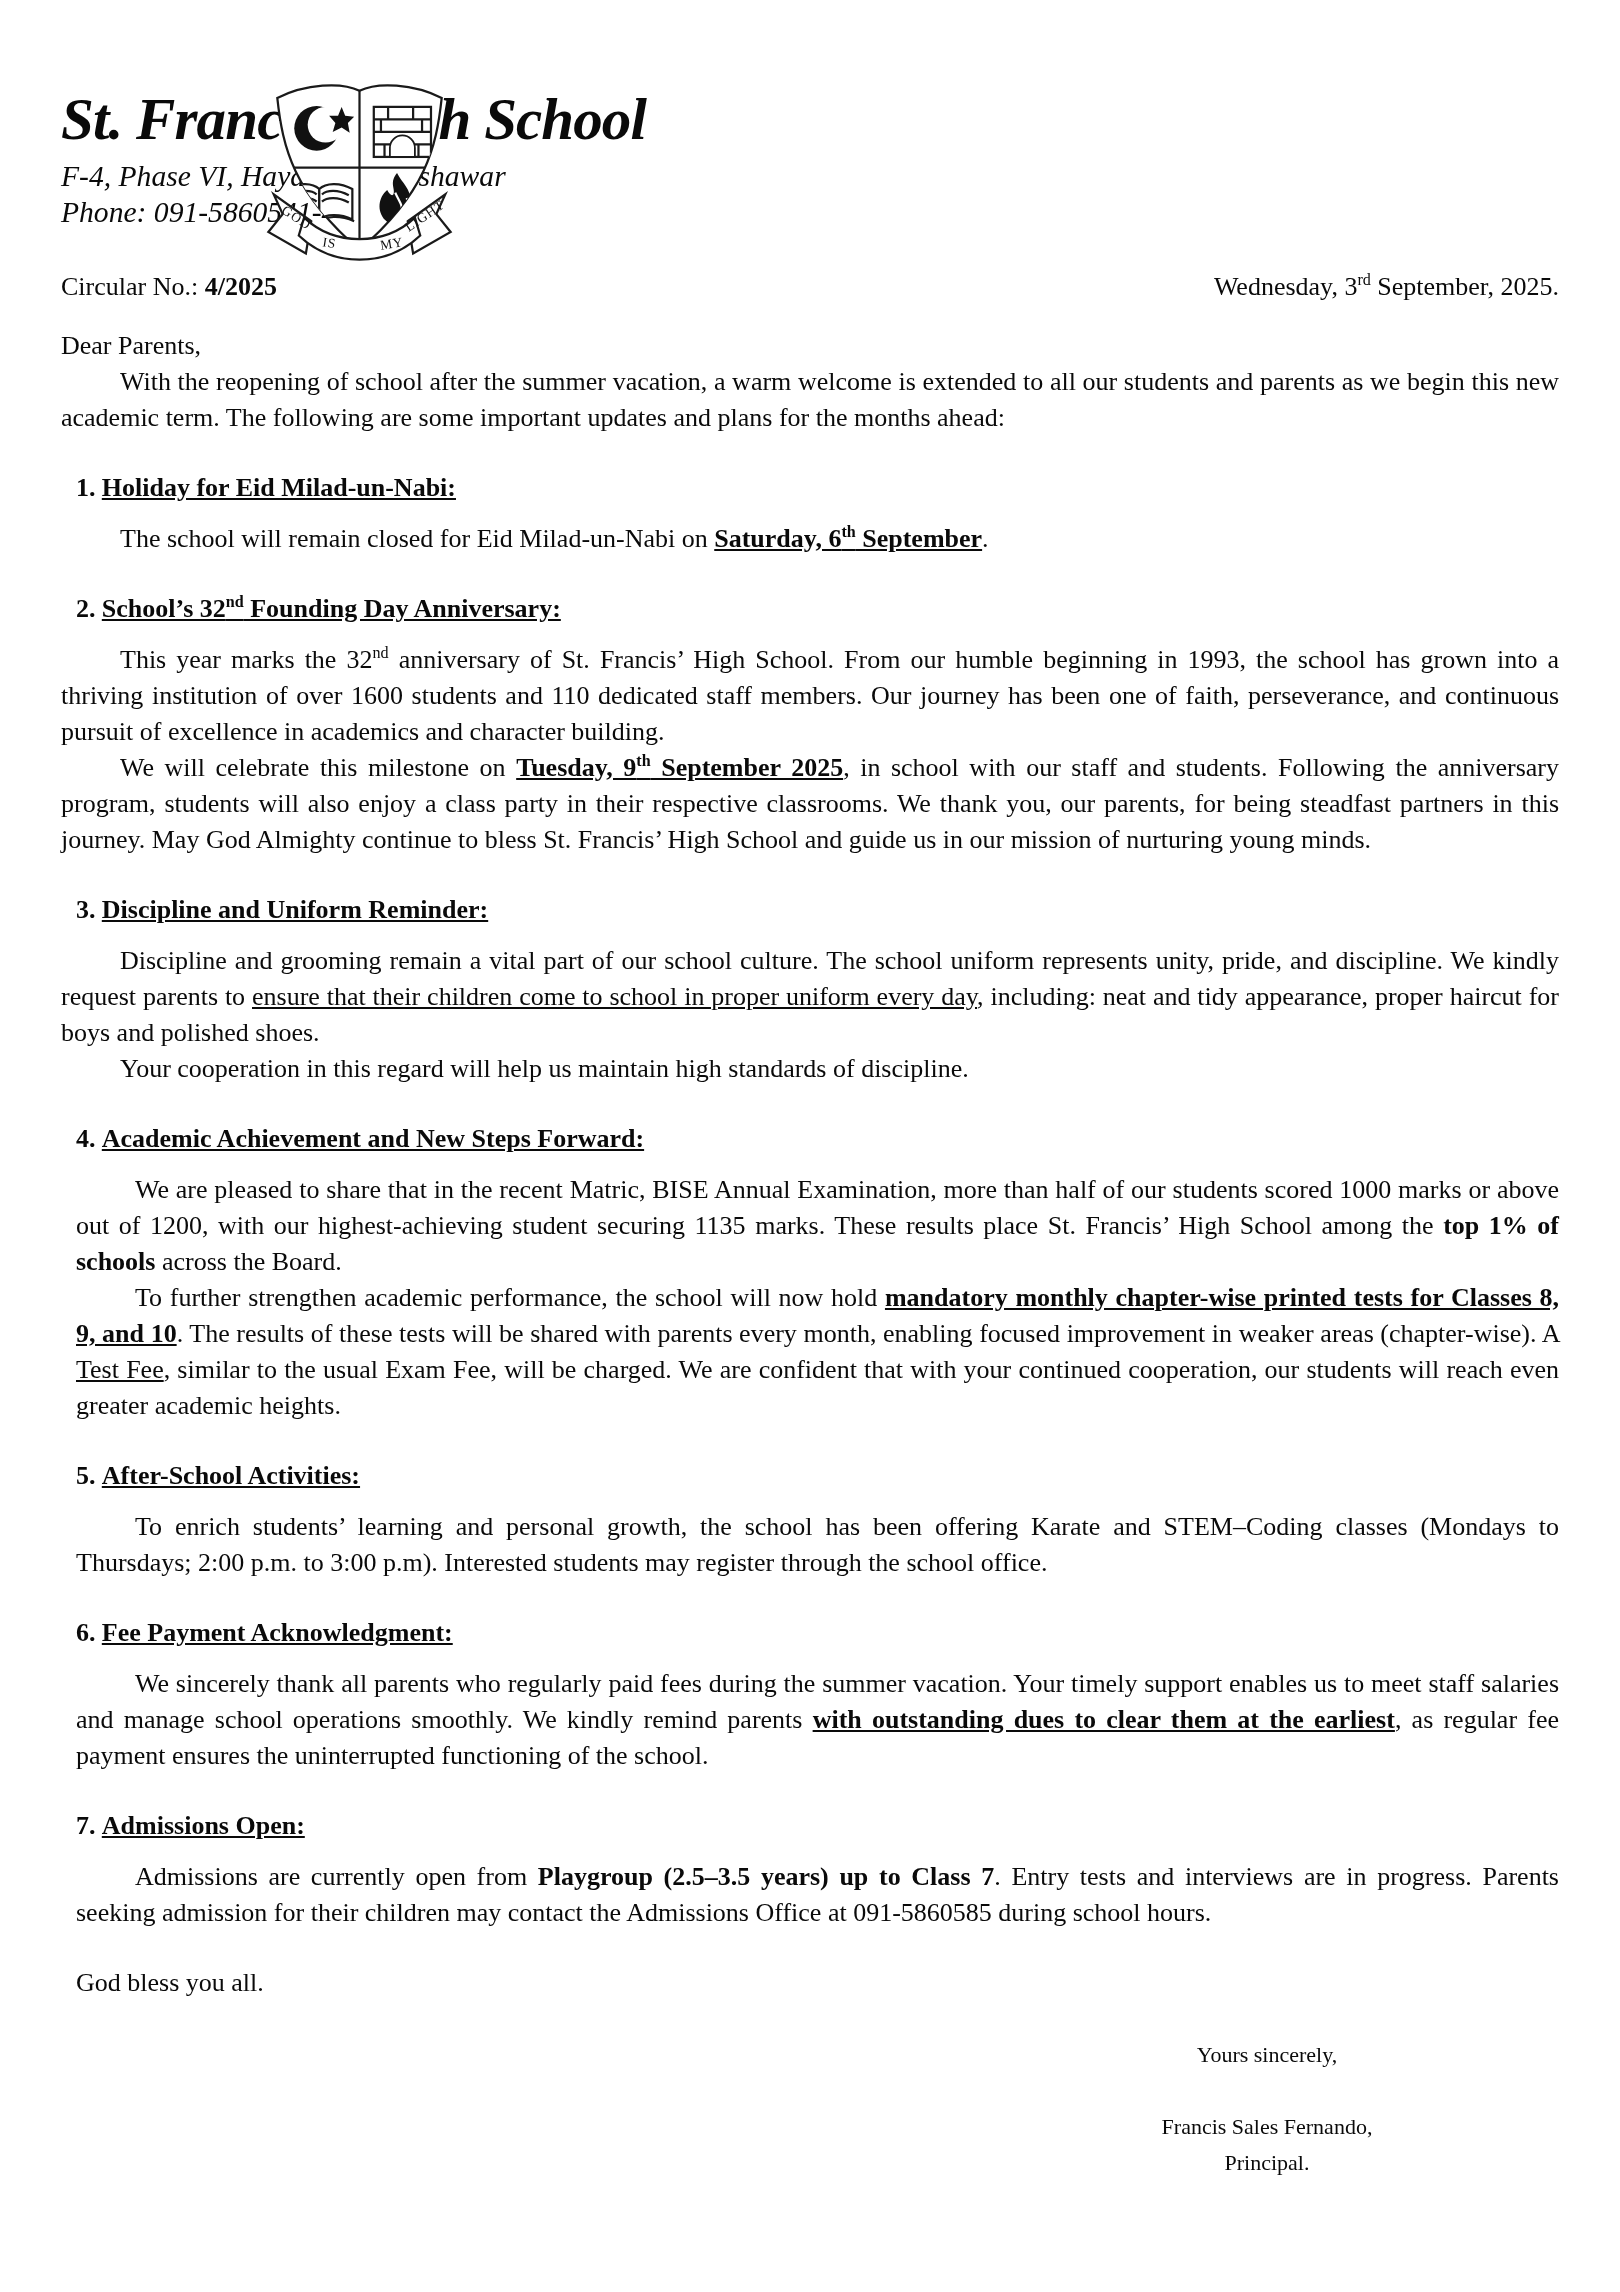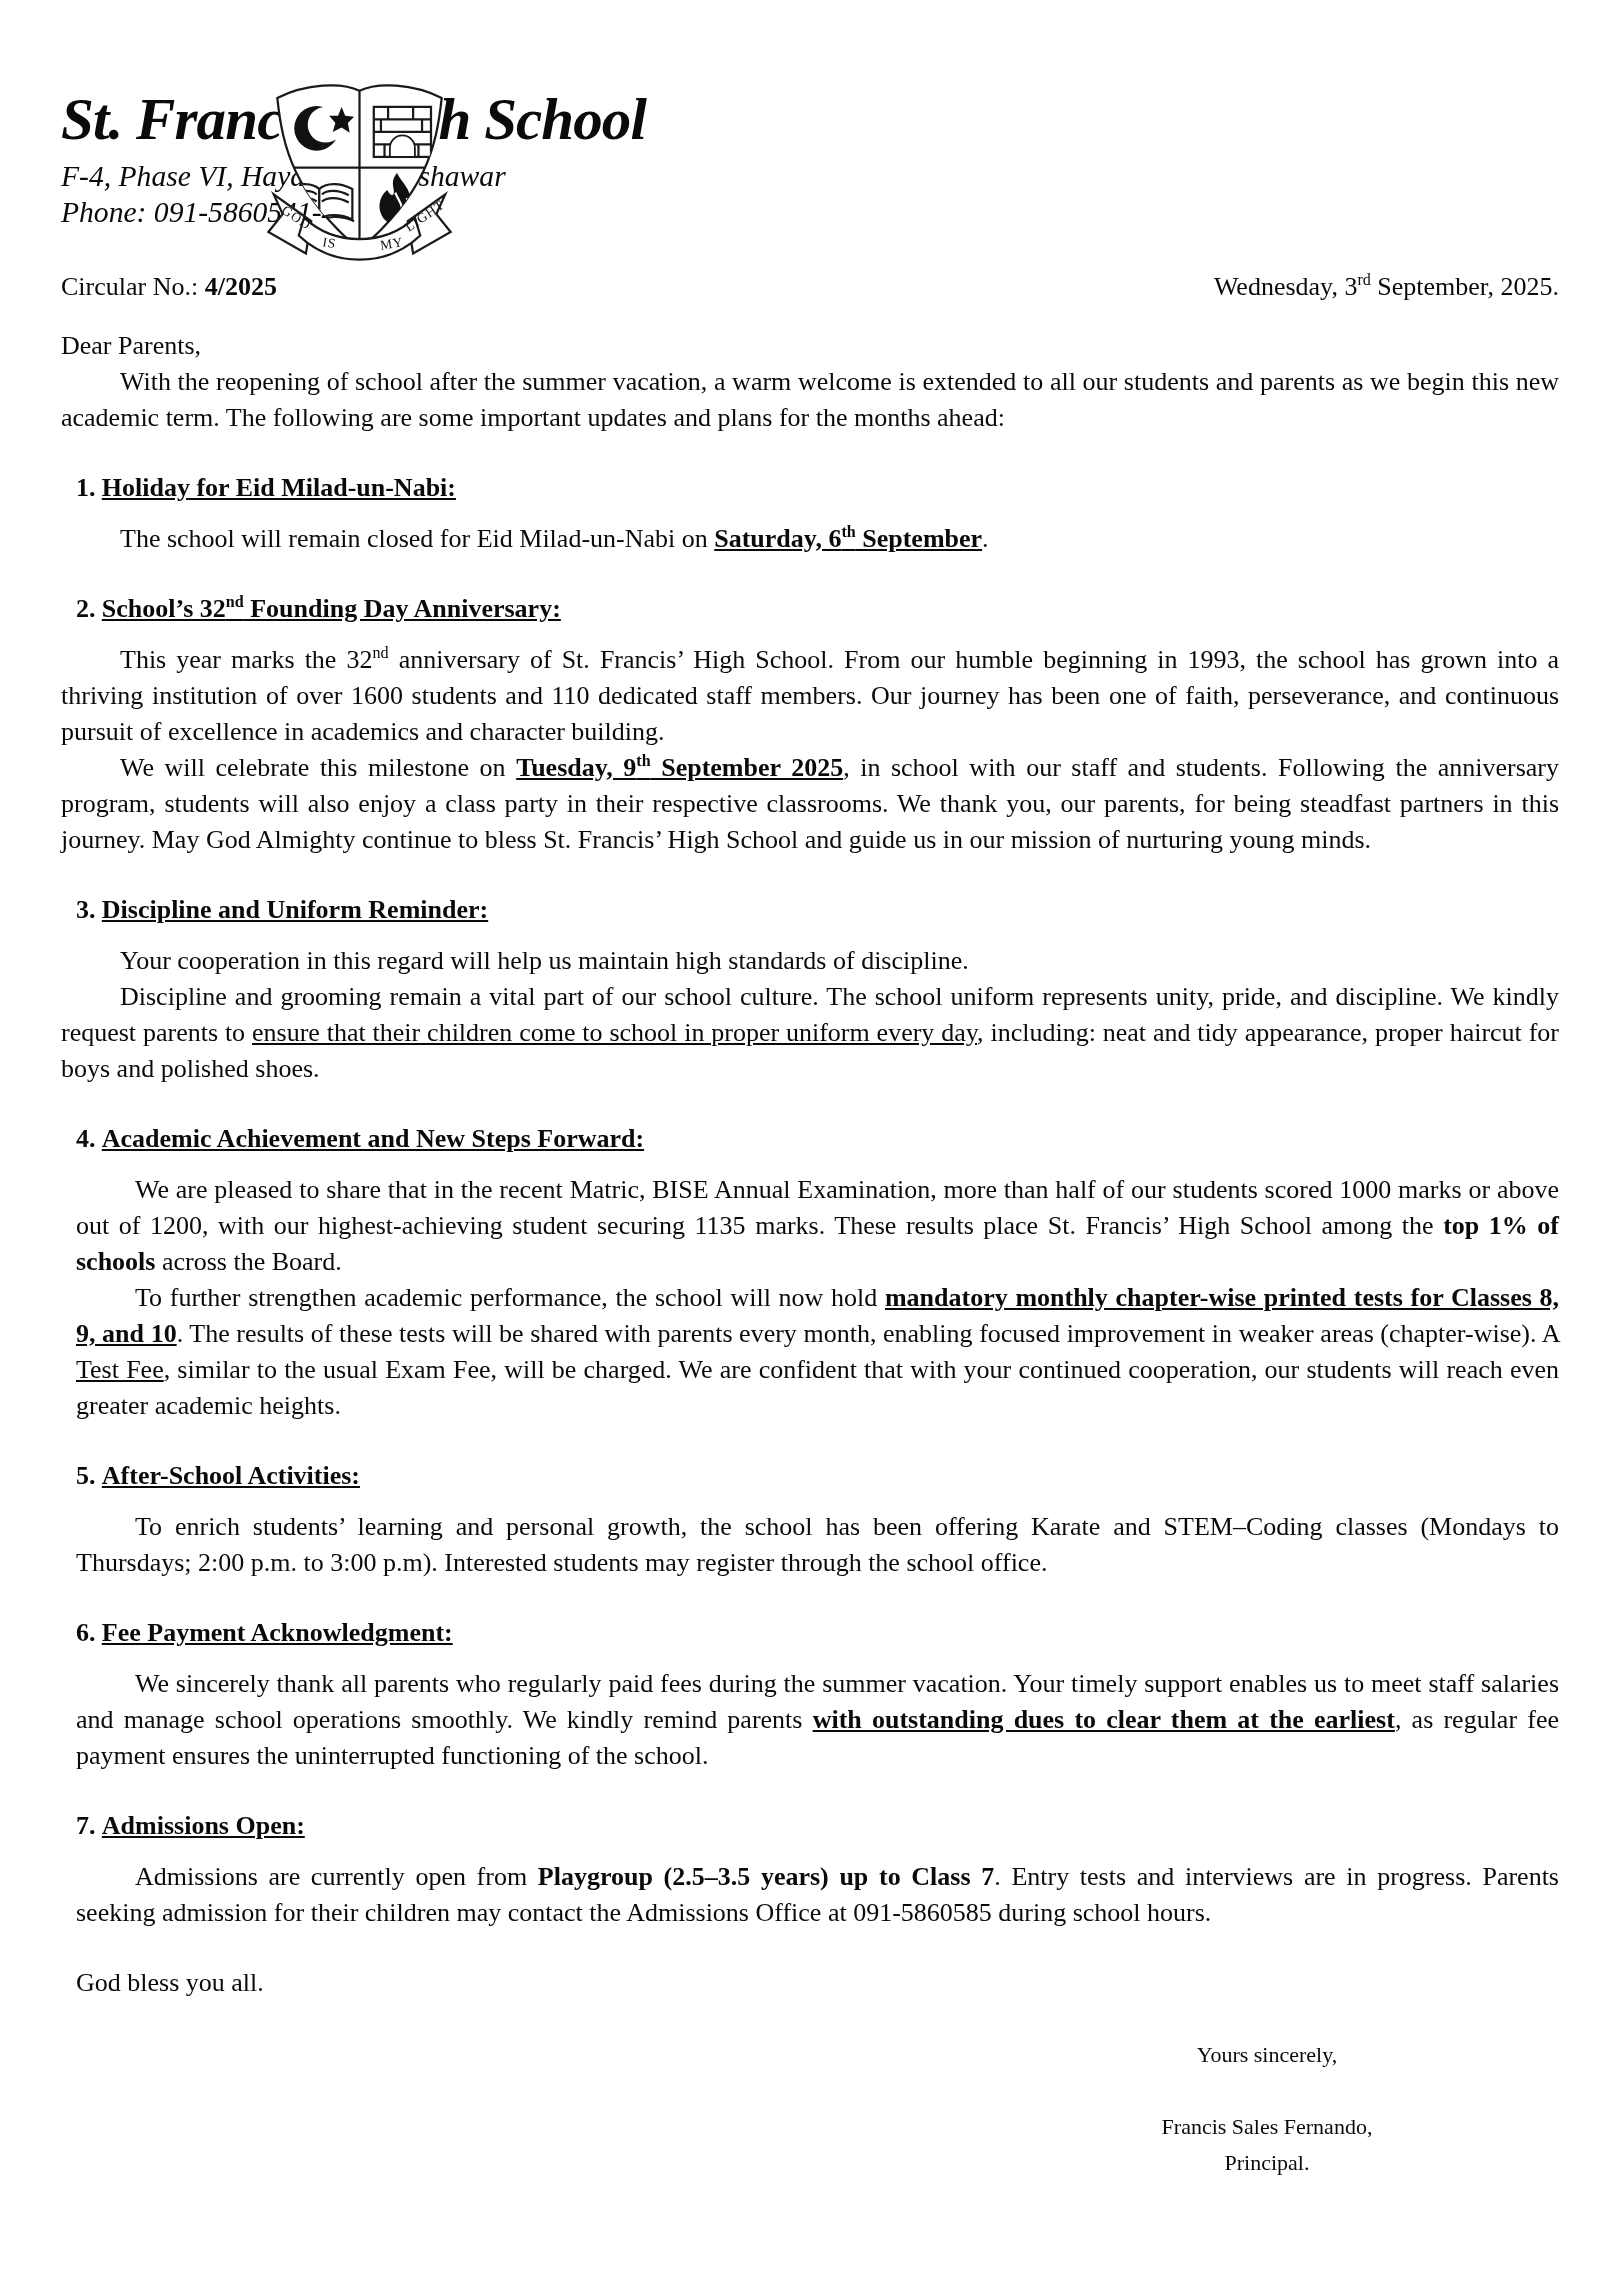--- a/index.html
+++ b/index.html
@@ -168,22 +168,22 @@
     <h2 class="sec-head"><span class="num">2.</span><span class="title-u"><span>School’s 32</span><span><sup>nd</sup></span><span> Founding Day Anniversary:</span></span></h2>
     <div class="sec-body">
           <p class="para"><span>This year marks the 32</span><span><sup>nd</sup></span><span> anniversary of St. Francis’ High School. From our humble beginning in 1993, the school has grown into a thriving institution of over 1600 students and 110 dedicated staff members. Our journey has been one of faith, perseverance, and continuous pursuit of excellence in academics and character building.</span></p>
           <p class="para"><span>We will celebrate this milestone on </span><span class="b u">Tuesday, 9</span><span class="b u"><sup>th</sup></span><span class="b u"> September 2025</span><span>, in school with our staff and students. Following the anniversary program, students will also enjoy a class party in their respective classrooms. We thank you, our parents, for being steadfast partners in this journey. May God Almighty continue to bless St. Francis’ High School and guide us in our mission of nurturing young minds.</span></p>
         </div>
   </section>
 
   <section class="sec">
     <h2 class="sec-head"><span class="num">3.</span><span class="title-u"><span>Discipline and Uniform Reminder:</span></span></h2>
     <div class="sec-body">
+          <p class="para"><span>Discipline and grooming remain a vital part of our school culture. The school uniform represents unity, pride, and discipline. We kindly request parents to </span><span class="u">ensure that their children come to school in proper uniform every day</span><span>, including: neat and tidy appearance, proper haircut for boys and polished shoes.</span></p>
           <p class="para"><span>Your cooperation in this regard will help us maintain high standards of discipline.</span></p>
-          <p class="para"><span>Discipline and grooming remain a vital part of our school culture. The school uniform represents unity, pride, and discipline. We kindly request parents to </span><span class="u">ensure that their children come to school in proper uniform every day</span><span>, including: neat and tidy appearance, proper haircut for boys and polished shoes.</span></p>
         </div>
   </section>
 
   <section class="sec">
     <h2 class="sec-head"><span class="num">4.</span><span class="title-u"><span>Academic Achievement and New Steps Forward:</span></span></h2>
     <div class="sec-body inset">
           <p class="para"><span>We are pleased to share that in the recent Matric, BISE Annual Examination, more than half of our students scored 1000 marks or above out of 1200, with our highest-achieving student securing 1135 marks. These results place St. Francis’ High School among the </span><span class="b">top 1% of schools</span><span> across the Board.</span></p>
           <p class="para"><span>To further strengthen academic performance, the school will now hold </span><span class="b u">mandatory monthly chapter-wise printed tests for Classes 8, 9, and 10</span><span>. The results of these tests will be shared with parents every month, enabling focused improvement in weaker areas (chapter-wise). A </span><span class="u">Test Fee</span><span>, similar to the usual Exam Fee, will be charged. We are confident that with your continued cooperation, our students will reach even greater academic heights.</span></p>
         </div>
   </section>

